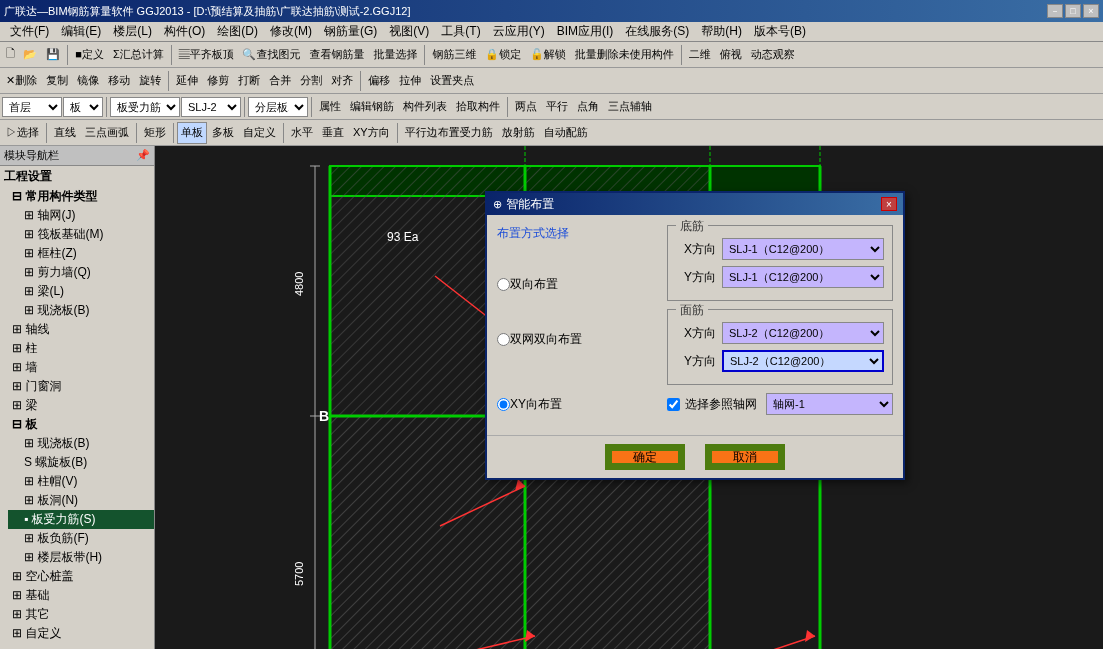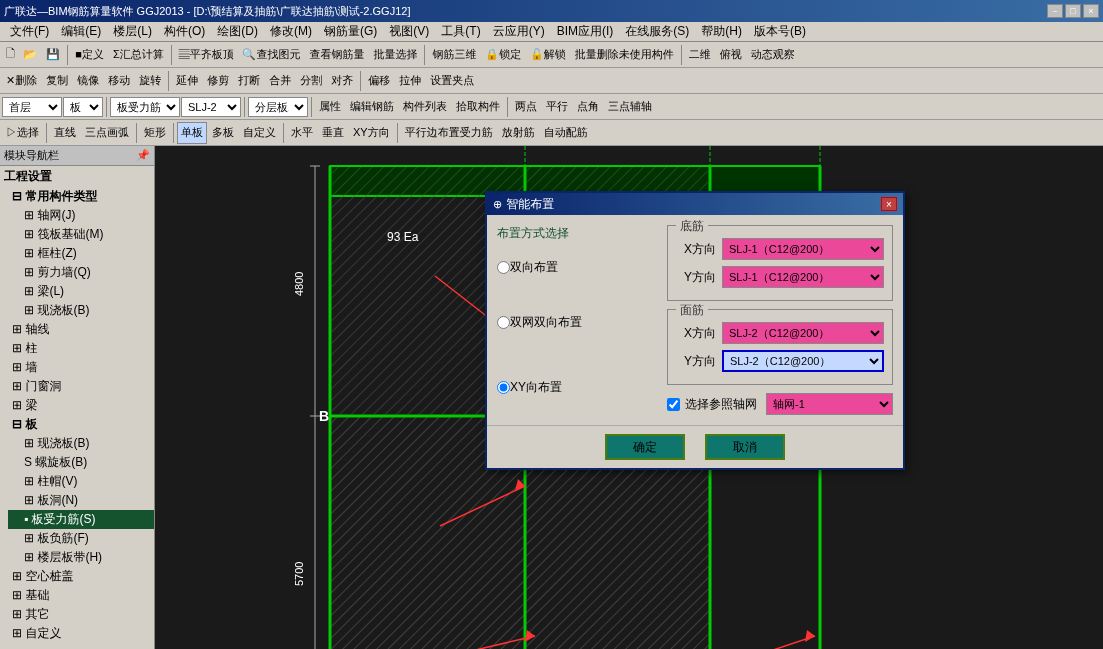--- a/index.html
+++ b/index.html
@@ -166,23 +166,23 @@
       display: flex;
       gap: 10px;
     }
     .dialog-left {
       width: 160px;
     }
     .dialog-right {
       flex: 1;
     }
     .section-label {
-      color: #14532d;
-      font-size: 12px;
-      margin-bottom: 5px;
+      color: #1d4ed8;
+      font-size: 12px;
+      margin-bottom: 22px;
     }
     .section-group {
       border: 1px solid #888;
       padding: 6px 8px;
       margin-bottom: 8px;
       position: relative;
     }
     .section-group-title {
       position: absolute;
       top: -8px;
@@ -206,43 +206,43 @@
       align-items: center;
       gap: 6px;
       margin-bottom: 6px;
       font-size: 12px;
     }
     .field-label { width: 40px; text-align: right; }
     .field-select {
       flex: 1;
       height: 22px;
       font-size: 11px;
-      background: #ec4899;
+      background: #c4b5fd;
       border: 1px solid #888;
       padding: 0 2px;
     }
     .field-select.highlighted { background: #c5d8ff; border: 2px solid #0000cc; }
     .checkbox-row {
       display: flex;
       align-items: center;
       gap: 5px;
       font-size: 12px;
     }
     .dialog-footer {
       display: flex;
       justify-content: center;
       gap: 20px;
       padding: 8px;
       border-top: 1px solid #aaa;
     }
     .dialog-btn {
       width: 80px;
       height: 26px;
-      background: #0f766e;
-      border: 2px solid #4d7c0f;
+      background: #f97316;
+      border: 7px solid #4d7c0f;
       cursor: pointer;
       font-size: 12px;
       display: flex;
       align-items: center;
       justify-content: center;
     }
   </style>
 </head>
 <body>
 

